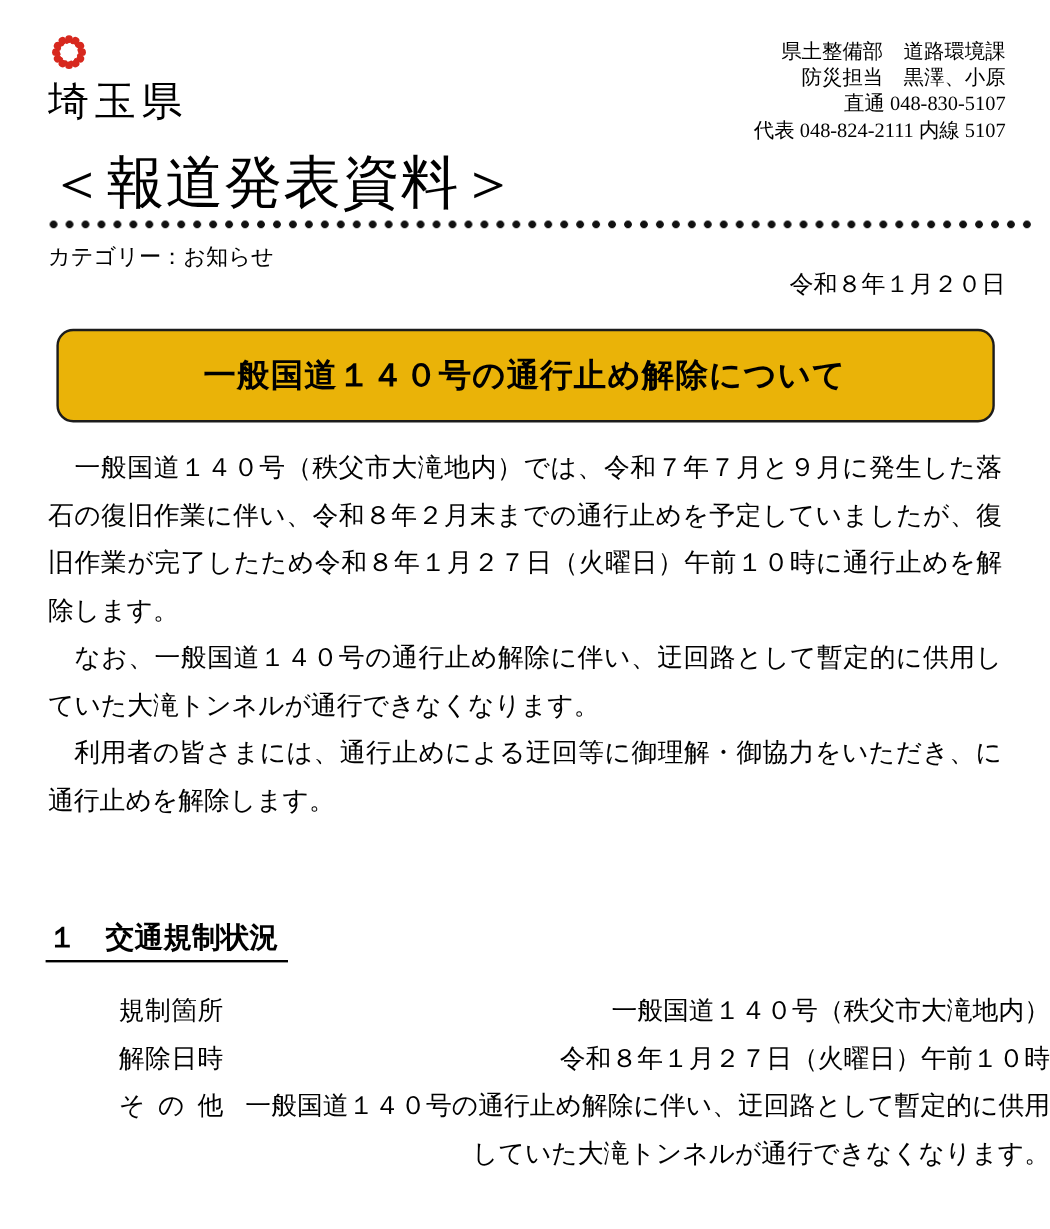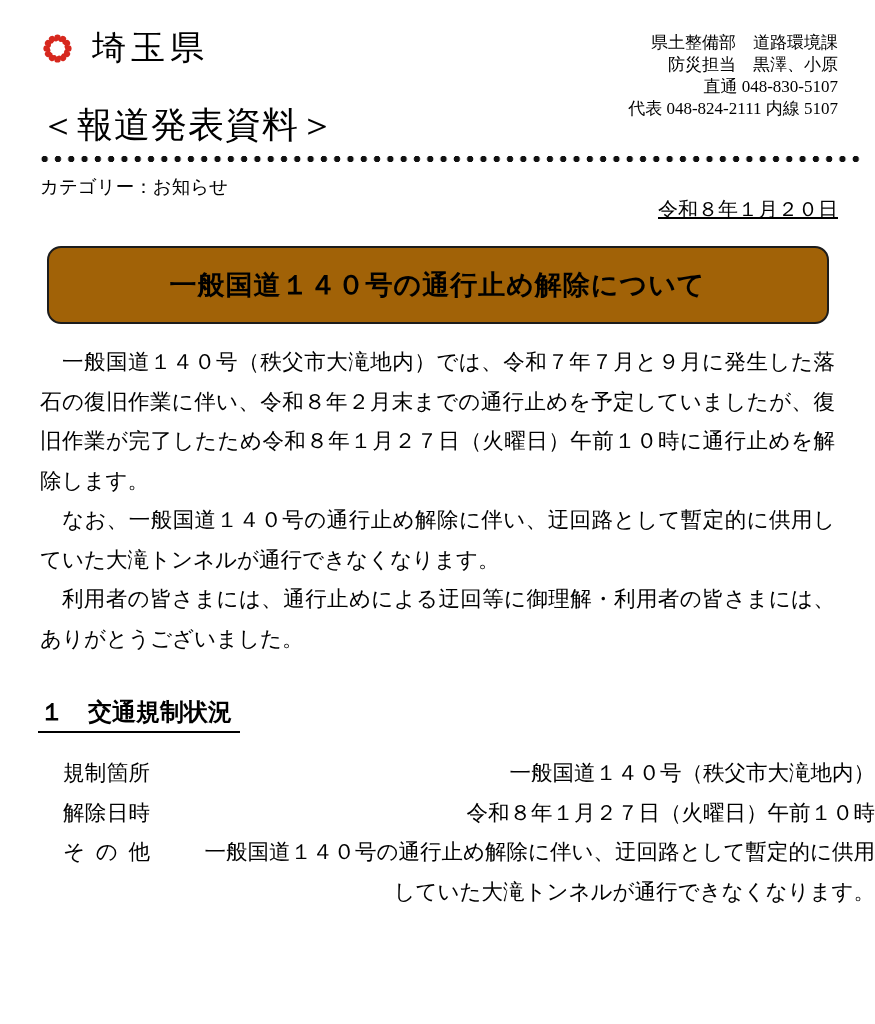--- a/index.html
+++ b/index.html
@@ -15,76 +15,76 @@
     color: #000000;
     overflow: hidden;
   }
 
   
   .header {
     display: flex;
     justify-content: space-between;
     padding: 26px 37px 0 40px;
   }
-  .brand-row { display: flex; align-items: center; gap: 17px; }
+  .brand-row { display: flex; align-items: flex-start; gap: 3px; flex-direction: column; }
   .logo { width: 35px; height: 35px; display: inline-block; }
   .logo svg { display: block; color: var(--logo-red, #d7281e); }
   .pref-name { font-size: 34px; letter-spacing: 5px; line-height: 44px; }
-  .doc-type { font-size: 36px; font-weight: 500; letter-spacing: 1px; margin-top: 34px; line-height: 42px; }
+  .doc-type { font-size: 48px; font-weight: 500; letter-spacing: 1px; margin-top: 24px; line-height: 42px; }
   .contact { text-align: right; font-size: 17px; line-height: 22px; padding-top: 6px; white-space: nowrap; }
 
   
   .dotted {
     margin: 9px 13px 0 38px;
     height: 8px;
     background-image: radial-gradient(circle, #111 2.9px, rgba(0,0,0,0) 3.5px);
     background-size: 13.3px 8px;
     background-position: left center;
     background-repeat: repeat-x;
   }
 
   
   .category { margin: 12px 40px 0; font-size: 18.5px; line-height: 24px; }
-  .date { margin: -2px 37px 0; font-size: 20px; line-height: 25px; text-align: right; text-decoration: underline; }
+  .date { margin: -2px 37px 0; font-size: 20px; line-height: 25px; text-align: right; }
 
   
   .title-box {
     margin: 24px auto 15px;
     width: 782px;
     height: 78px;
     border: 2.5px solid #1c1c1c;
     border-radius: 14px;
     display: flex;
     align-items: center;
     justify-content: center;
-    background: #a16207;
+    background: #eab308;
   }
   .title { font-size: 27px; font-weight: 700; letter-spacing: 1px; }
 
   
   .body-text {
     margin: 19px 40px 0;
     font-size: 21.5px;
     font-weight: 500;
     line-height: 39.5px;
     text-align: justify;
   }
   .body-text p { margin: 0; }
   .u { text-underline-offset: 5px; text-decoration-thickness: 1px; }
 
   
-  .section-heading-wrap { margin: 37px 0 0 38px; }
+  .section-heading-wrap { margin: 78px 0 0 38px; }
   .section-heading {
     display: inline-block;
     font-size: 24px;
     font-weight: 700;
     padding: 0 8px 3px 2px;
     border-bottom: 2px solid #000;
   }
-  .details { margin-top: 21px; font-size: 21.5px; line-height: 39.5px; }
+  .details { margin-top: 21px; font-size: 21.5px; line-height: 39.5px; padding-left: 36px; }
   .detail-row { display: flex; align-items: flex-start; }
   .detail-label {
     width: 87px;
     margin-left: 63px;
     flex: 0 0 auto;
     text-align: justify;
     text-align-last: justify;
   }
   .detail-value { margin-left: 14px; flex: 1; text-align: right; }
   .vline { display: block; }
@@ -166,21 +166,21 @@
   <div class="category mincho">カテゴリー：お知らせ</div>
   <div class="date mincho">令和８年１月２０日</div>
 
   <div class="title-box">
     <span class="title gothic">一般国道１４０号の通行止め解除について</span>
   </div>
 
   <div class="body-text gothic">
     <p><span>　一般国道１４０号（秩父市大滝地内）では、令和７年７月と９月に発生した落石の復旧作業に伴い、令和８年２月末までの通行止めを予定していましたが、復旧作業が完了したため</span><span class="u">令和８年１月２７日（火曜日）午前１０時</span><span>に通行止めを解除します。</span></p>
     <p>　なお、一般国道１４０号の通行止め解除に伴い、迂回路として暫定的に供用していた大滝トンネルが通行できなくなります。</p>
-    <p>　利用者の皆さまには、通行止めによる迂回等に御理解・利用者の皆さまには、ありがとうございました。</p>
+    <p>　利用者の皆さまには、通行止めによる迂回等に御理解・御協力をいただき、に通行止めを解除します。</p>
   </div>
 
   <div class="section-heading-wrap">
     <span class="section-heading gothic">１　交通規制状況</span>
   </div>
 
   <div class="details mincho">
     <div class="detail-row">
       <span class="detail-label">規制箇所</span>
       <span class="detail-value">

